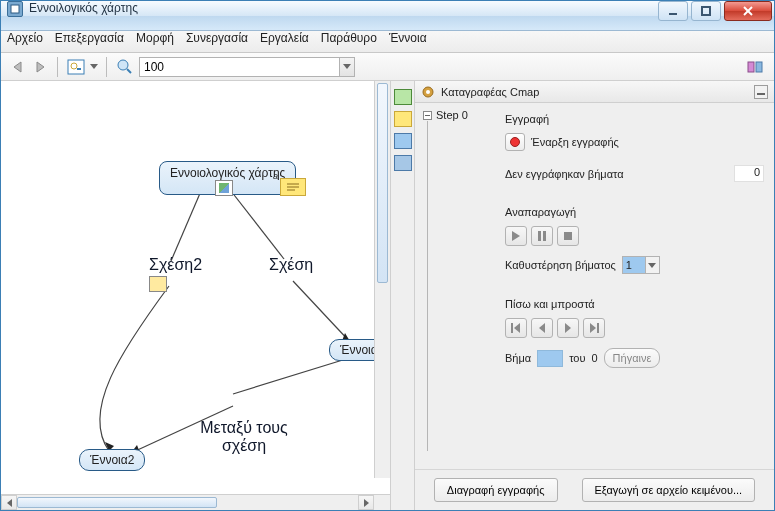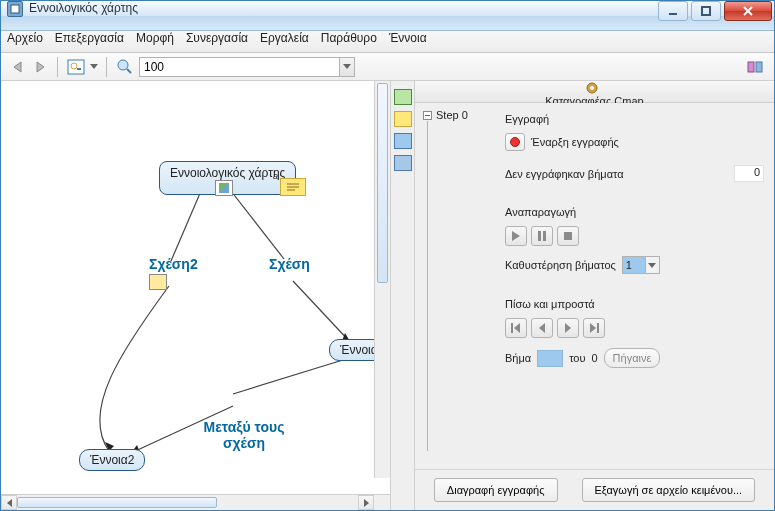--- a/index.html
+++ b/index.html
@@ -45,33 +45,33 @@
   .hbar .thumb { position:absolute; top:2px; bottom:2px; left:0; width:200px; background:linear-gradient(#f2f7fd,#d3e4f5); border:1px solid #9cb9d3; border-radius:2px; }
   
   .cmap-svg { position:absolute; top:0; left:0; }
   .node-root { position:absolute; left:158px; top:80px; }
   .node-box { border:1px solid #285a87; border-radius:8px; background:linear-gradient(#eaf3fb,#d4e6f6); padding:4px 10px 14px; font-size:12px; position:relative; }
   .node-badge { position:absolute; width:18px; height:16px; border:1px solid #888; background:#fff; display:flex; align-items:center; justify-content:center; font-size:9px; }
   .badge-img { bottom:-2px; left:55px; background:#fff; }
   .badge-img::after { content:""; width:10px; height:10px; background:linear-gradient(135deg,#6fb56f 0 50%,#6fa2d8 50% 100%); }
   .badge-note { bottom:-2px; left:120px; width:26px; height:18px; background:#ffe77a; border-color:#caa83a; }
   .badge-note::before { content:"a"; position:absolute; left:-8px; top:-8px; width:12px; height:12px; font-size:9px; font-style:italic; }
-  .lbl { position:absolute; font-size:14px; color:#0369a1;font-weight:bold; }
+  .lbl { position:absolute; font-size:16px; color:#0f172a; }
   .lbl-icon { width:18px; height:16px; border:1px solid #888; background:#ffeaa0; display:block; margin-top:2px; }
   .node-oval { position:absolute; border:1px solid #285a87; border-radius:10px; background:linear-gradient(#eaf3fb,#d4e6f6); padding:3px 10px; font-size:12px; }
   
   .side-icons { width:24px; padding:8px 2px 0; display:flex; flex-direction:column; gap:6px; align-items:center; background:#efefef; border-right:1px solid #cfcfcf; }
   .side-icons .sicon { width:18px; height:16px; border:1px solid #888; background:#fff; }
   .sicon.green { background:#b8e6a6; border-color:#4d8a3a; }
   .sicon.yellow { background:#ffe77a; border-color:#caa83a; }
   .sicon.blue { background:#9ec9ef; border-color:#4d7aa8; }
   .sicon.record { background:#a6c7e6; border-color:#4d7aa8; }
   
   .right-pane { flex:1; background:#efefef; display:flex; flex-direction:column; }
-  .panel-head { height:22px; background:linear-gradient(#f7f7f7,#e8e8e8); border-bottom:1px solid #cfcfcf; display:flex; align-items:center; padding:0 6px; font-size:11px;flex-direction:column; }
+  .panel-head { height:22px; background:linear-gradient(#f7f7f7,#e8e8e8); border-bottom:1px solid #cfcfcf; display:flex; align-items:center; padding:0 6px; font-size:11px; }
   .panel-head .gear { width:14px; height:14px; margin-right:6px; }
   .panel-head .min { margin-left:auto; width:14px; height:14px; border:1px solid #9c9c9c; background:#f2f2f2; display:flex; align-items:center; justify-content:center; }
   .panel-body { flex:1; background:#efefef; display:flex; padding:0; }
   .tree-col { width:80px; border-right:0; padding:6px 4px 6px 8px; background:#efefef; }
   .tree-row { display:flex; align-items:center; gap:4px; font-size:11px; }
   .tree-toggle { width:9px; height:9px; border:1px solid #8a8a8a; background:#fff; position:relative; }
   .tree-toggle::after { content:""; position:absolute; left:1px; right:1px; top:3px; height:1px; background:#666; }
   .tree-line { width:1px; background:#b5b5b5; height:330px; margin-left:4px; }
   .props-col { flex:1; padding:6px 10px; font-size:11px; }
   .section-title { margin:4px 0 8px; }

